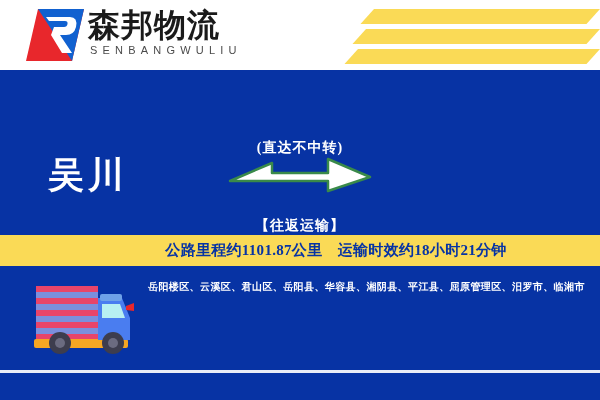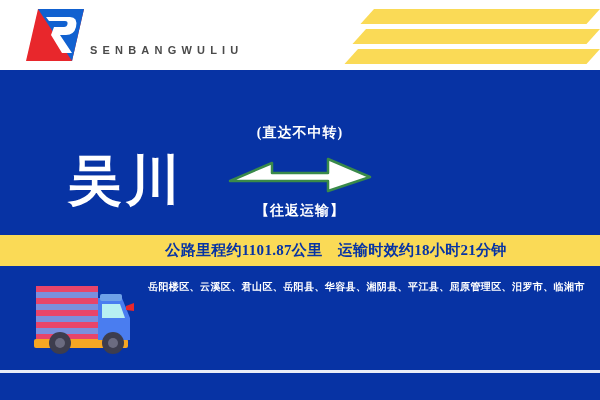--- a/index.html
+++ b/index.html
@@ -39,21 +39,21 @@
     font-weight: bold;
     letter-spacing: 1px;
     color: #1a1a1a;
     line-height: 34px;
     white-space: nowrap;
   }
   .brand-en {
     position: absolute;
     left: 90px; top: 44px;
     font-size: 11px;
-    font-weight: bold;
+    font-weight: normal;
     letter-spacing: 5.2px;
     color: #4a4a4a;
     white-space: nowrap;
   }
   .stripes {
     position: absolute;
     left: 300px; top: 0;
     width: 300px; height: 70px;
   }
   .stripe {
@@ -75,52 +75,52 @@
   }
 
   
   .route {
     position: absolute;
     left: 0; top: 48px;
     width: 600px; height: 110px;
   }
   .city {
     position: absolute;
-    top: 8px;
+    top: 2px;
     width: 190px;
     height: 110px;
     display: flex;
     align-items: center;
     font-family: "Liberation Serif", "DejaVu Serif", serif;
-    font-size: 54px;
+    font-size: 36px;
     font-weight: bold;
     color: #ffffff;
     letter-spacing: 4px;
     line-height: 1;
-    margin-left: 20px;
   }
   .city.origin { left: 48px; justify-content: flex-start; }
   .city.dest   { left: 372px; justify-content: flex-start; }
 
   .arrow-block {
     position: absolute;
     left: 225px; top: 0;
     width: 150px; height: 110px;
   }
   .arrow-top-label,
   .arrow-bot-label {
     position: absolute;
     left: 0; width: 150px;
     text-align: center;
     color: #ffffff;
     font-family: "Liberation Serif", "DejaVu Serif", serif;
     font-size: 14px;
     font-weight: bold;
     letter-spacing: 1px;
     white-space: nowrap;
+    margin-top: 15px;
   }
   .arrow-top-label { top: 6px; }
   .arrow-bot-label { top: 84px; }
   .arrow-svg {
     position: absolute;
     left: 3px; top: 33px;
   }
 
   
   .yellow-band {
@@ -177,20 +177,21 @@
 
     <div class="logo-mark">
       <svg width="58" height="52" viewBox="0 0 58 52">
         <polygon points="12,0 58,0 46,52 0,52" fill="#e8272c"></polygon>
         <polygon points="12,0 58,0 8,52 0,52" fill="#1161d0" opacity="0"></polygon>
         <polygon points="12,0 58,0 46,52" fill="#1161d0"></polygon>
         <path d="M20,8 L44,8 Q52,8 50,18 Q48,26 40,26 L34,26 L46,44 L36,44 L25,26 L28,18 L38,18 Q41,18 41.5,15 Q42,12 39,12 L23,12 Z" fill="#ffffff"></path>
       </svg>
     </div>
 
+    <div class="brand-cn">森邦物流</div>
     <div class="brand-en">SENBANGWULIU</div>
 
     <div class="stripes">
       <div class="stripe s1"></div>
       <div class="stripe s2"></div>
       <div class="stripe s3"></div>
     </div>
   </div>
 
   <div class="body-blue">

